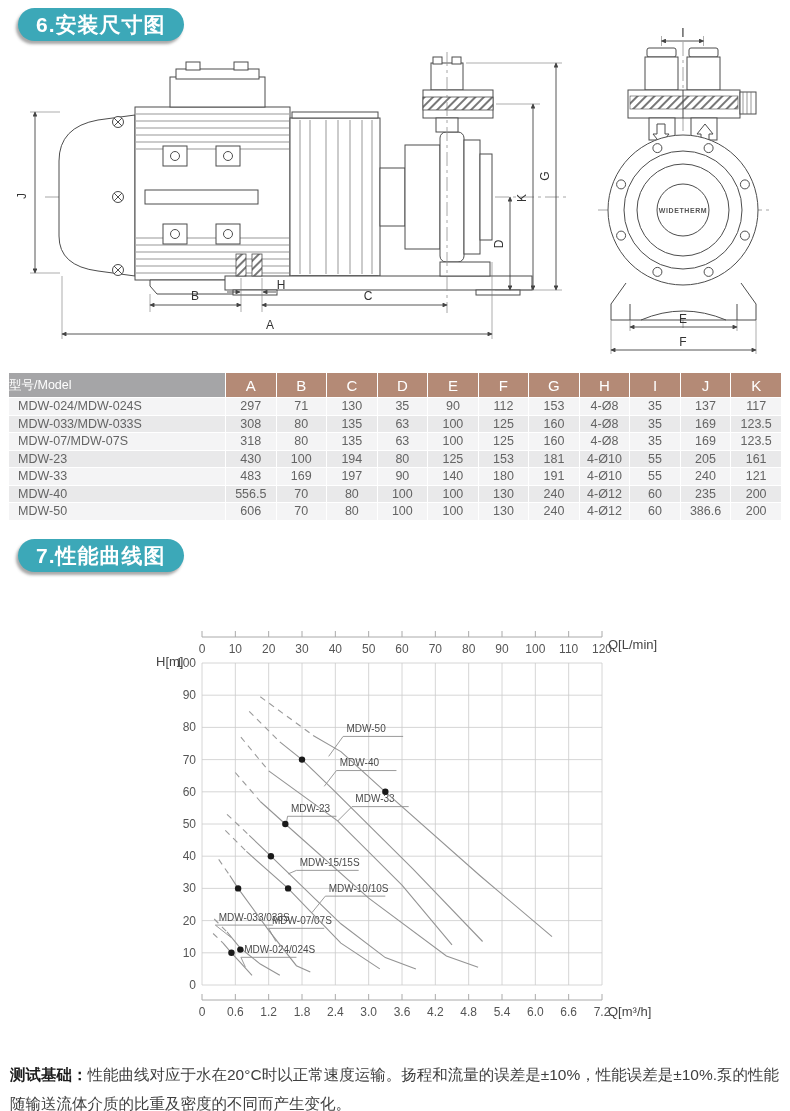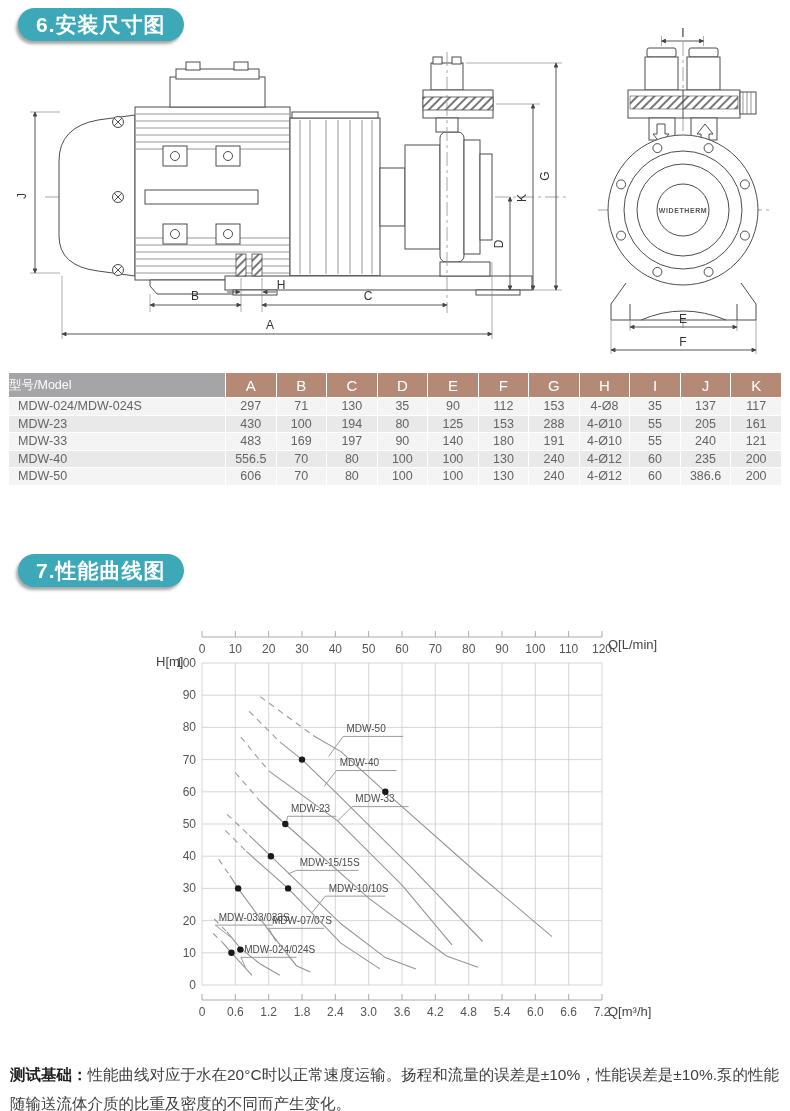--- a/index.html
+++ b/index.html
@@ -3,21 +3,21 @@
 <meta charset="utf-8">
 <style>
   html,body{margin:0;padding:0;background:#fff;}
   body{position:relative;width:790px;height:1111px;overflow:hidden;
        font-family:"Liberation Sans","DejaVu Sans",sans-serif;}
   .badge{position:absolute;left:18px;background:#3ca8b8;color:#fff;
          font-size:21px;font-weight:bold;line-height:33px;padding:0 18px;
          border-radius:17px;box-shadow:-2px 3px 3px rgba(60,60,60,.45);
          letter-spacing:1px;}
   #badge6{top:8px;}
-  #badge7{top:554px;}
+  #badge7{top:539px;}
   #drawing-svg{position:absolute;left:0;top:28px;}
   #chart-wrap{position:absolute;left:140px;top:600px;}
   
   .dl{stroke:#4d4d4d;stroke-width:1;fill:none;}
   .dw{stroke:#4d4d4d;stroke-width:1;fill:#fff;}
   .fin{stroke:#6a6a6a;stroke-width:.7;fill:none;}
   .cl{stroke:#909090;stroke-width:.8;fill:none;stroke-dasharray:14 4 3 4;}
   .dim{stroke:#444;stroke-width:.9;fill:none;}
   .ext{stroke:#777;stroke-width:.6;fill:none;}
   .dimt{font:12px "Liberation Sans",sans-serif;fill:#333;}
@@ -257,28 +257,56 @@
         <td>35</td>
         <td>90</td>
         <td>112</td>
         <td>153</td>
         <td>4-Ø8</td>
         <td>35</td>
         <td>137</td>
         <td>117</td>
       </tr>
       <tr>
+        <td class="model">MDW-033/MDW-033S</td>
+        <td>308</td>
+        <td>80</td>
+        <td>135</td>
+        <td>63</td>
+        <td>100</td>
+        <td>125</td>
+        <td>160</td>
+        <td>4-Ø8</td>
+        <td>35</td>
+        <td>169</td>
+        <td>123.5</td>
+      </tr>
+      <tr>
+        <td class="model">MDW-07/MDW-07S</td>
+        <td>318</td>
+        <td>80</td>
+        <td>135</td>
+        <td>63</td>
+        <td>100</td>
+        <td>125</td>
+        <td>160</td>
+        <td>4-Ø8</td>
+        <td>35</td>
+        <td>169</td>
+        <td>123.5</td>
+      </tr>
+      <tr>
         <td class="model">MDW-23</td>
         <td>430</td>
         <td>100</td>
         <td>194</td>
         <td>80</td>
         <td>125</td>
         <td>153</td>
-        <td>288</td>
+        <td>181</td>
         <td>4-Ø10</td>
         <td>55</td>
         <td>205</td>
         <td>161</td>
       </tr>
       <tr>
         <td class="model">MDW-33</td>
         <td>483</td>
         <td>169</td>
         <td>197</td>

